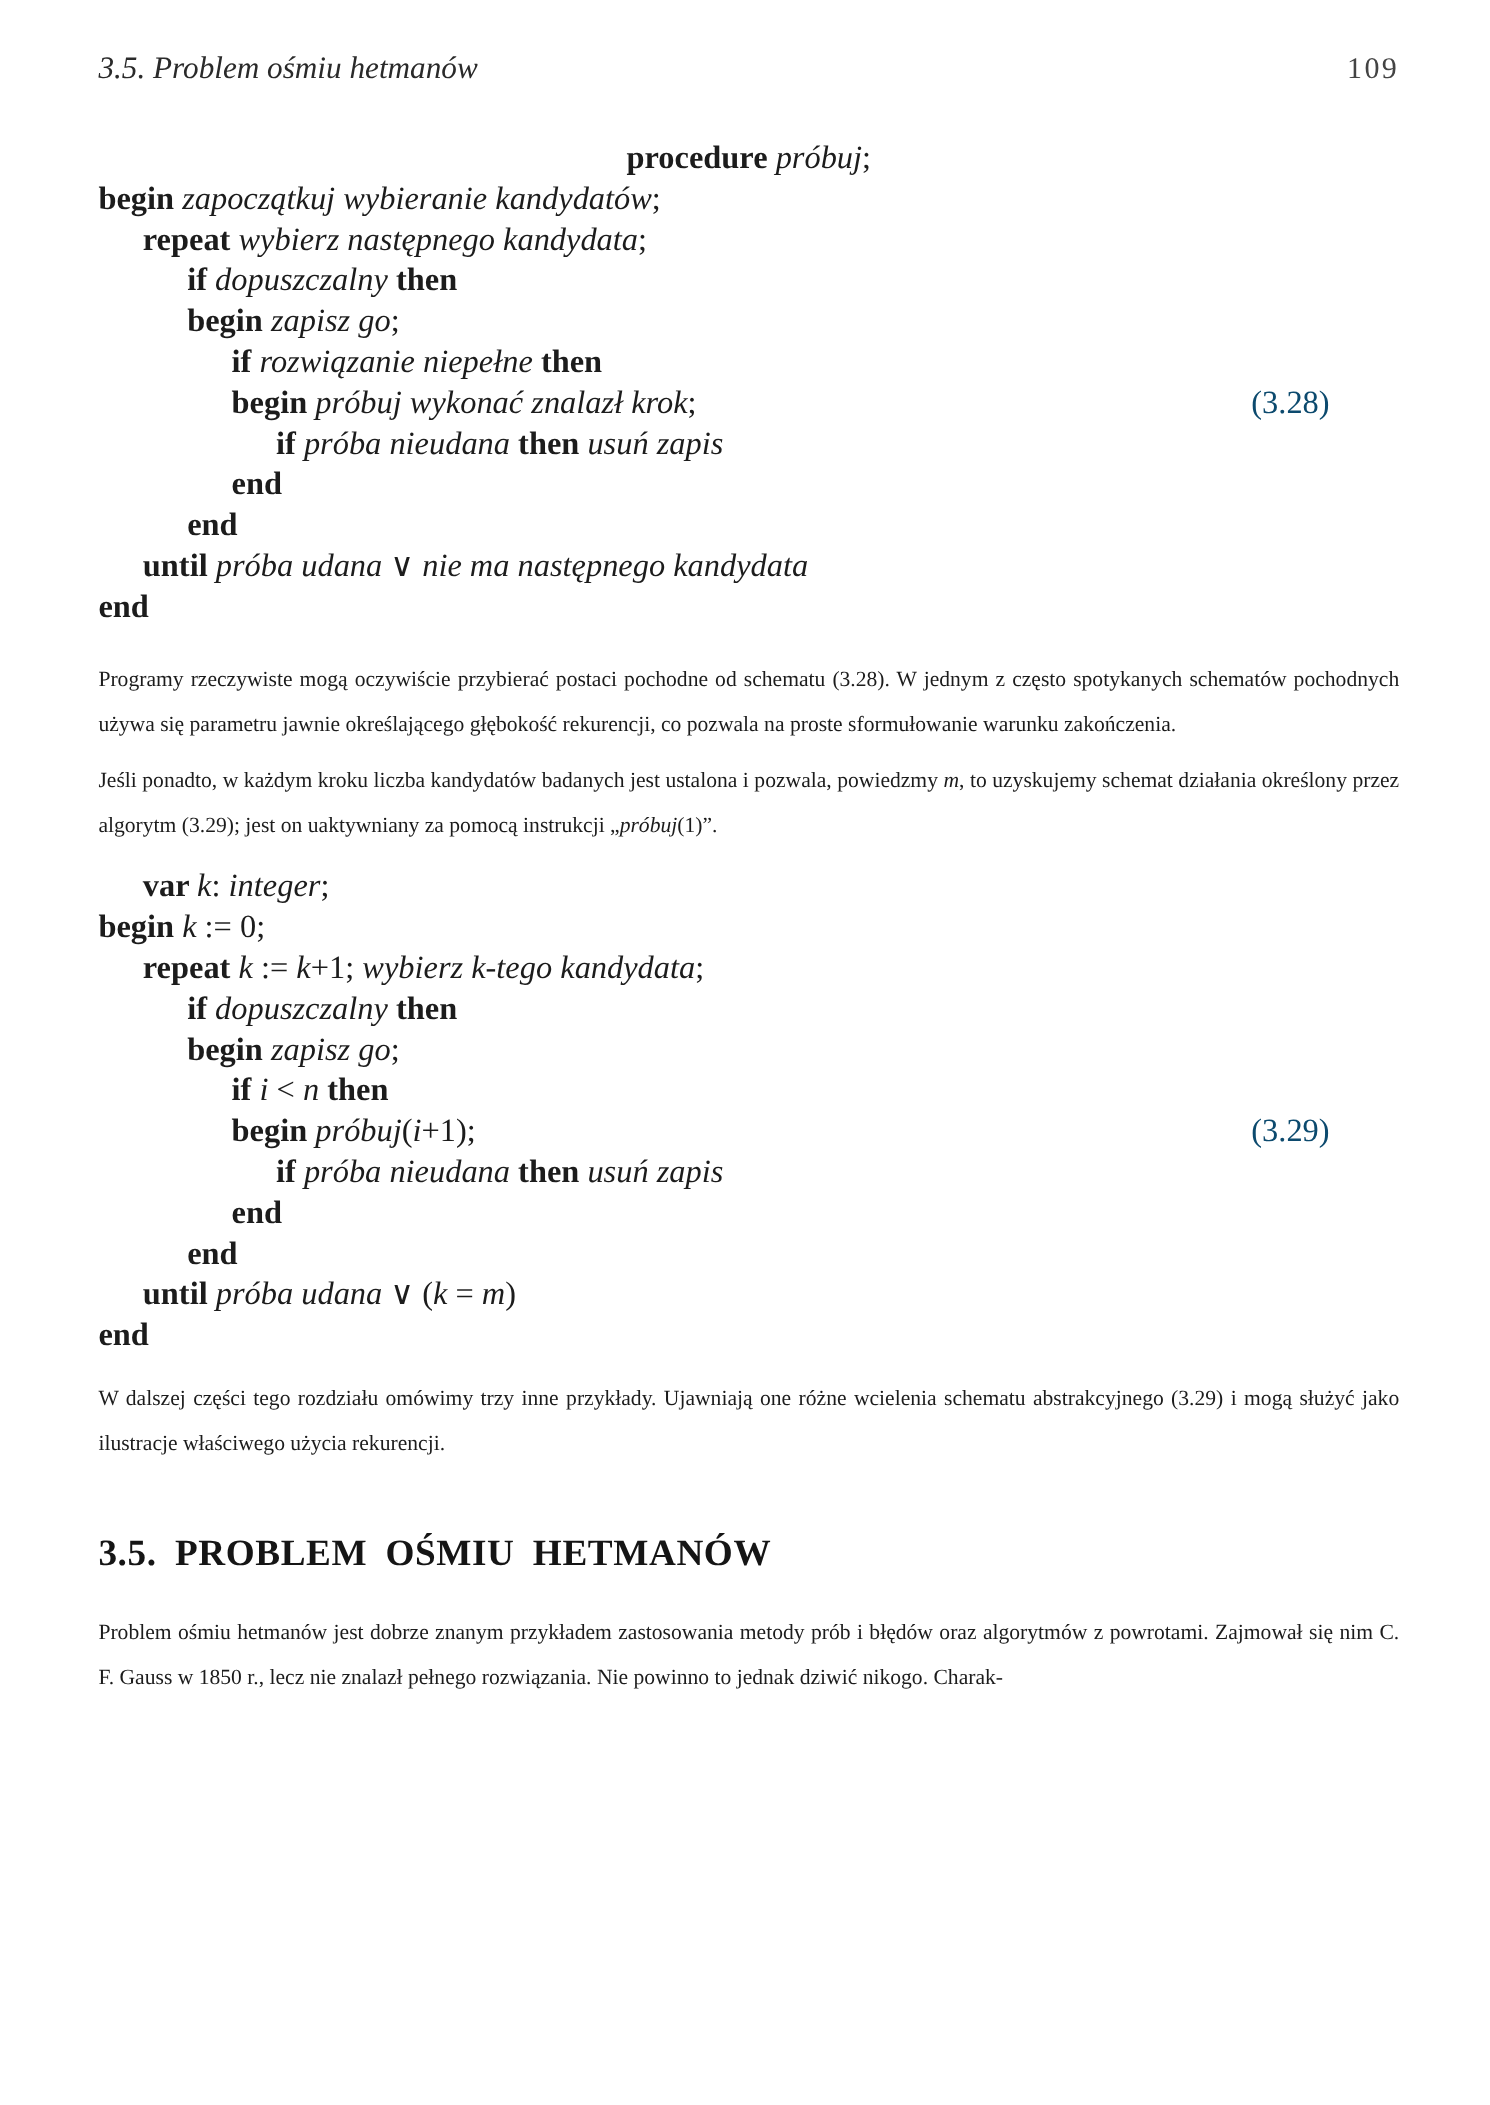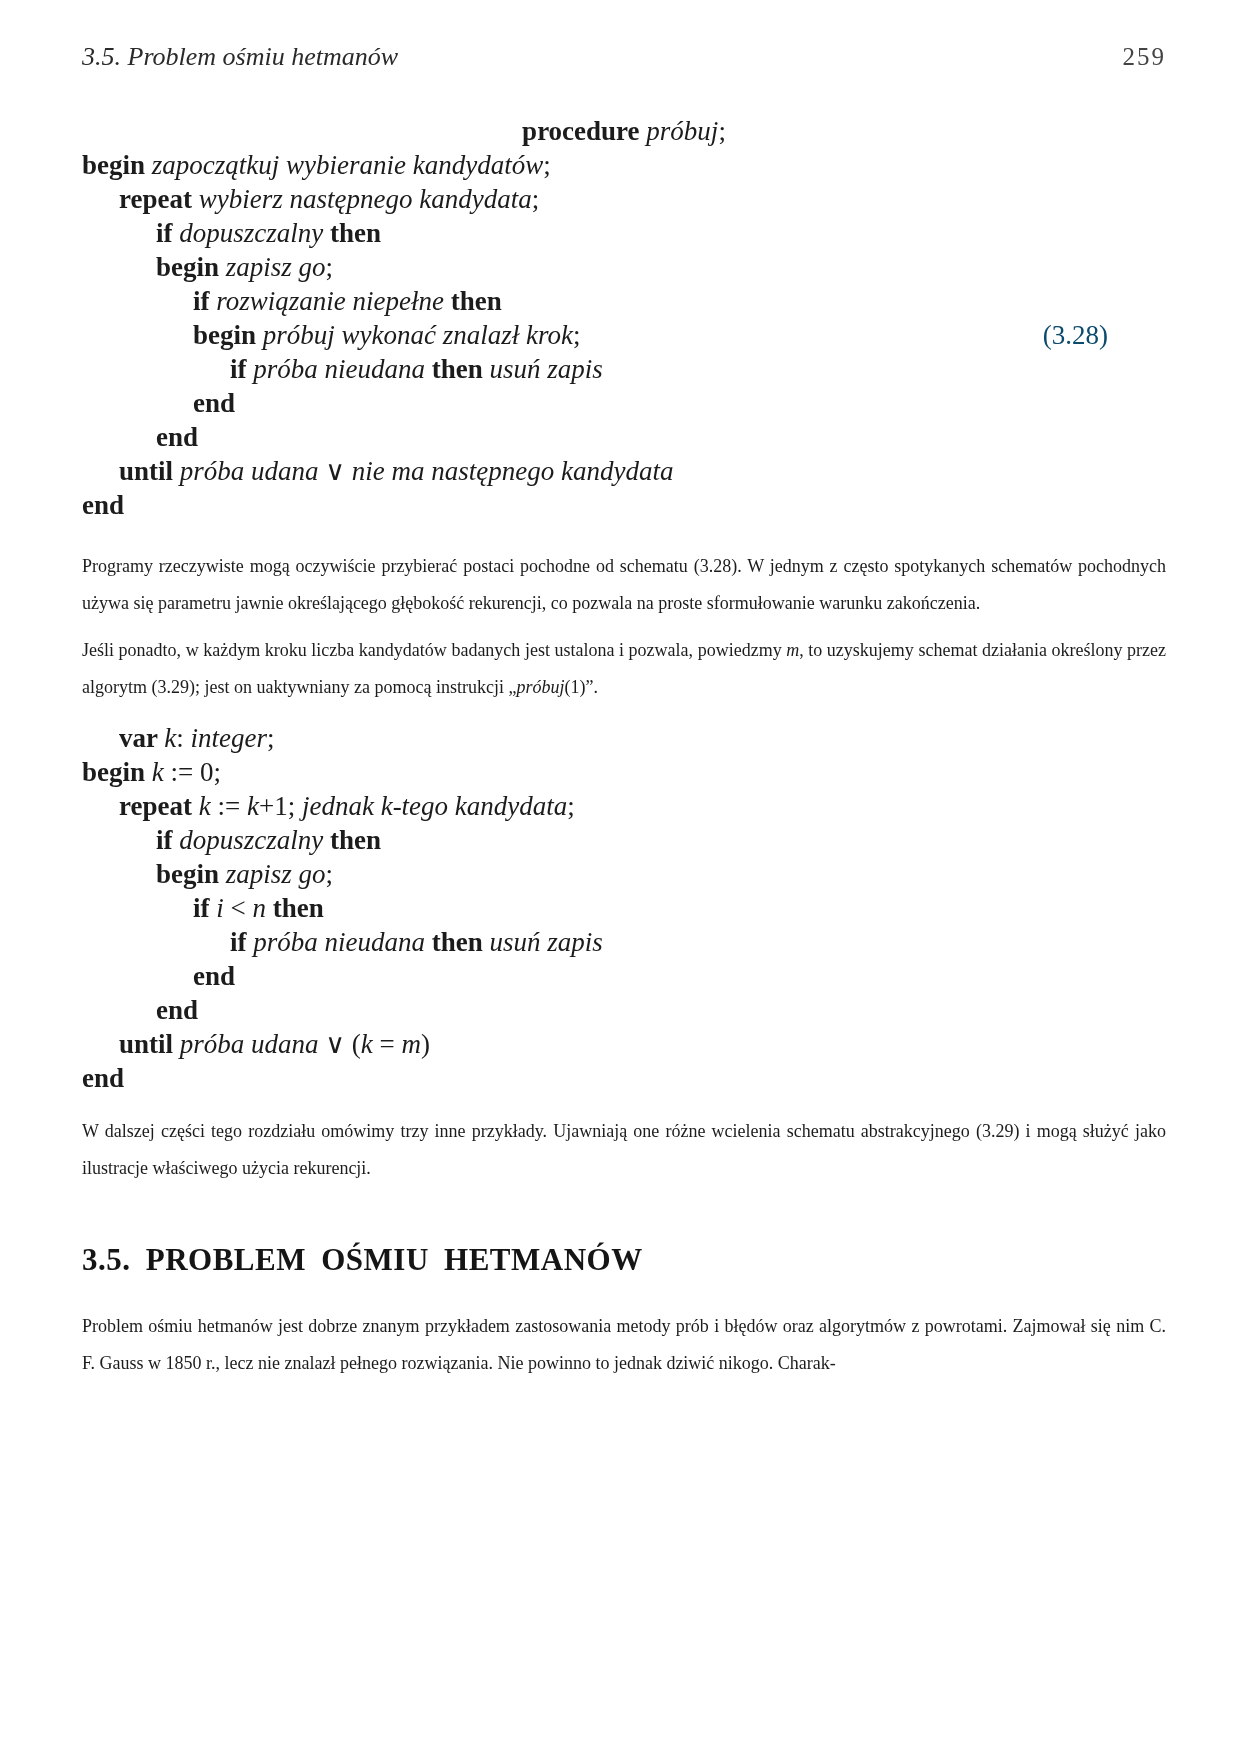--- a/index.html
+++ b/index.html
@@ -70,21 +70,21 @@
     color: #151515;
   }
 </style>
 </head>
 <body>
 
 <div class="page">
 
   <div class="header">
     <span class="running-title">3.5. Problem ośmiu hetmanów</span>
-    <span class="page-num">259</span>
+    <span class="page-num">109</span>
   </div>
 
   <div class="code" id="code1">
       <div class="code-line" style="padding-left: 0px; text-align: center;"><span class="b">procedure </span><span class="i">próbuj</span><span>;</span></div>
       <div class="code-line" style="padding-left: 0px;"><span class="b">begin </span><span class="i">zapoczątkuj wybieranie kandydatów</span><span>;</span></div>
       <div class="code-line" style="padding-left: 37px;"><span class="b">repeat </span><span class="i">wybierz następnego kandydata</span><span>;</span></div>
       <div class="code-line" style="padding-left: 74px;"><span class="b">if </span><span class="i">dopuszczalny </span><span class="b">then</span></div>
       <div class="code-line" style="padding-left: 74px;"><span class="b">begin </span><span class="i">zapisz go</span><span>;</span></div>
       <div class="code-line" style="padding-left: 111px;"><span class="b">if </span><span class="i">rozwiązanie niepełne </span><span class="b">then</span></div>
       <div class="code-line" style="padding-left: 111px;"><span class="b">begin </span><span class="i">próbuj wykonać znalazł krok</span><span>;</span><span class="eq-label">(3.28)</span></div>
@@ -95,24 +95,25 @@
       <div class="code-line" style="padding-left: 0px;"><span class="b">end</span></div>
     </div>
 
   <p class="para" id="p1"><span>Programy rzeczywiste mogą oczywiście przybierać postaci pochodne od schematu (3.28). W jednym z często spotykanych schematów pochodnych używa się parametru jawnie określającego głębokość rekurencji, co pozwala na proste sformułowanie warunku zakończenia.</span></p>
 
   <p class="para" id="p2"><span>Jeśli ponadto, w każdym kroku liczba kandydatów badanych jest ustalona i pozwala, powiedzmy </span><span class="i">m</span><span>, to uzyskujemy schemat działania  określony przez algorytm (3.29); jest on uaktywniany za pomocą instrukcji „</span><span class="i">próbuj</span><span>(1)”.</span></p>
 
   <div class="code" id="code2">
       <div class="code-line" style="padding-left: 37px;"><span class="b">var </span><span class="i">k</span><span>: </span><span class="i">integer</span><span>;</span></div>
       <div class="code-line" style="padding-left: 0px;"><span class="b">begin </span><span class="i">k</span><span> := 0;</span></div>
-      <div class="code-line" style="padding-left: 37px;"><span class="b">repeat </span><span class="i">k</span><span> := </span><span class="i">k</span><span>+1; </span><span class="i">jednak k-tego kandydata</span><span>;</span></div>
+      <div class="code-line" style="padding-left: 37px;"><span class="b">repeat </span><span class="i">k</span><span> := </span><span class="i">k</span><span>+1; </span><span class="i">wybierz k-tego kandydata</span><span>;</span></div>
       <div class="code-line" style="padding-left: 74px;"><span class="b">if </span><span class="i">dopuszczalny </span><span class="b">then</span></div>
       <div class="code-line" style="padding-left: 74px;"><span class="b">begin </span><span class="i">zapisz go</span><span>;</span></div>
       <div class="code-line" style="padding-left: 111px;"><span class="b">if </span><span class="i">i </span><span>&lt; </span><span class="i">n </span><span class="b">then</span></div>
+      <div class="code-line" style="padding-left: 111px;"><span class="b">begin </span><span class="i">próbuj</span><span>(</span><span class="i">i</span><span>+1);</span><span class="eq-label">(3.29)</span></div>
       <div class="code-line" style="padding-left: 148px;"><span class="b">if </span><span class="i">próba nieudana </span><span class="b">then </span><span class="i">usuń zapis</span></div>
       <div class="code-line" style="padding-left: 111px;"><span class="b">end</span></div>
       <div class="code-line" style="padding-left: 74px;"><span class="b">end</span></div>
       <div class="code-line" style="padding-left: 37px;"><span class="b">until </span><span class="i">próba udana </span><span>∨ (</span><span class="i">k</span><span> = </span><span class="i">m</span><span>)</span></div>
       <div class="code-line" style="padding-left: 0px;"><span class="b">end</span></div>
     </div>
 
   <p class="para" id="p3"><span>W dalszej części tego rozdziału omówimy trzy inne przykłady. Ujawniają one różne wcielenia schematu abstrakcyjnego (3.29) i mogą służyć jako ilustracje właściwego użycia rekurencji.</span></p>
 
   <h2 class="section-heading">3.5. PROBLEM OŚMIU HETMANÓW</h2>

